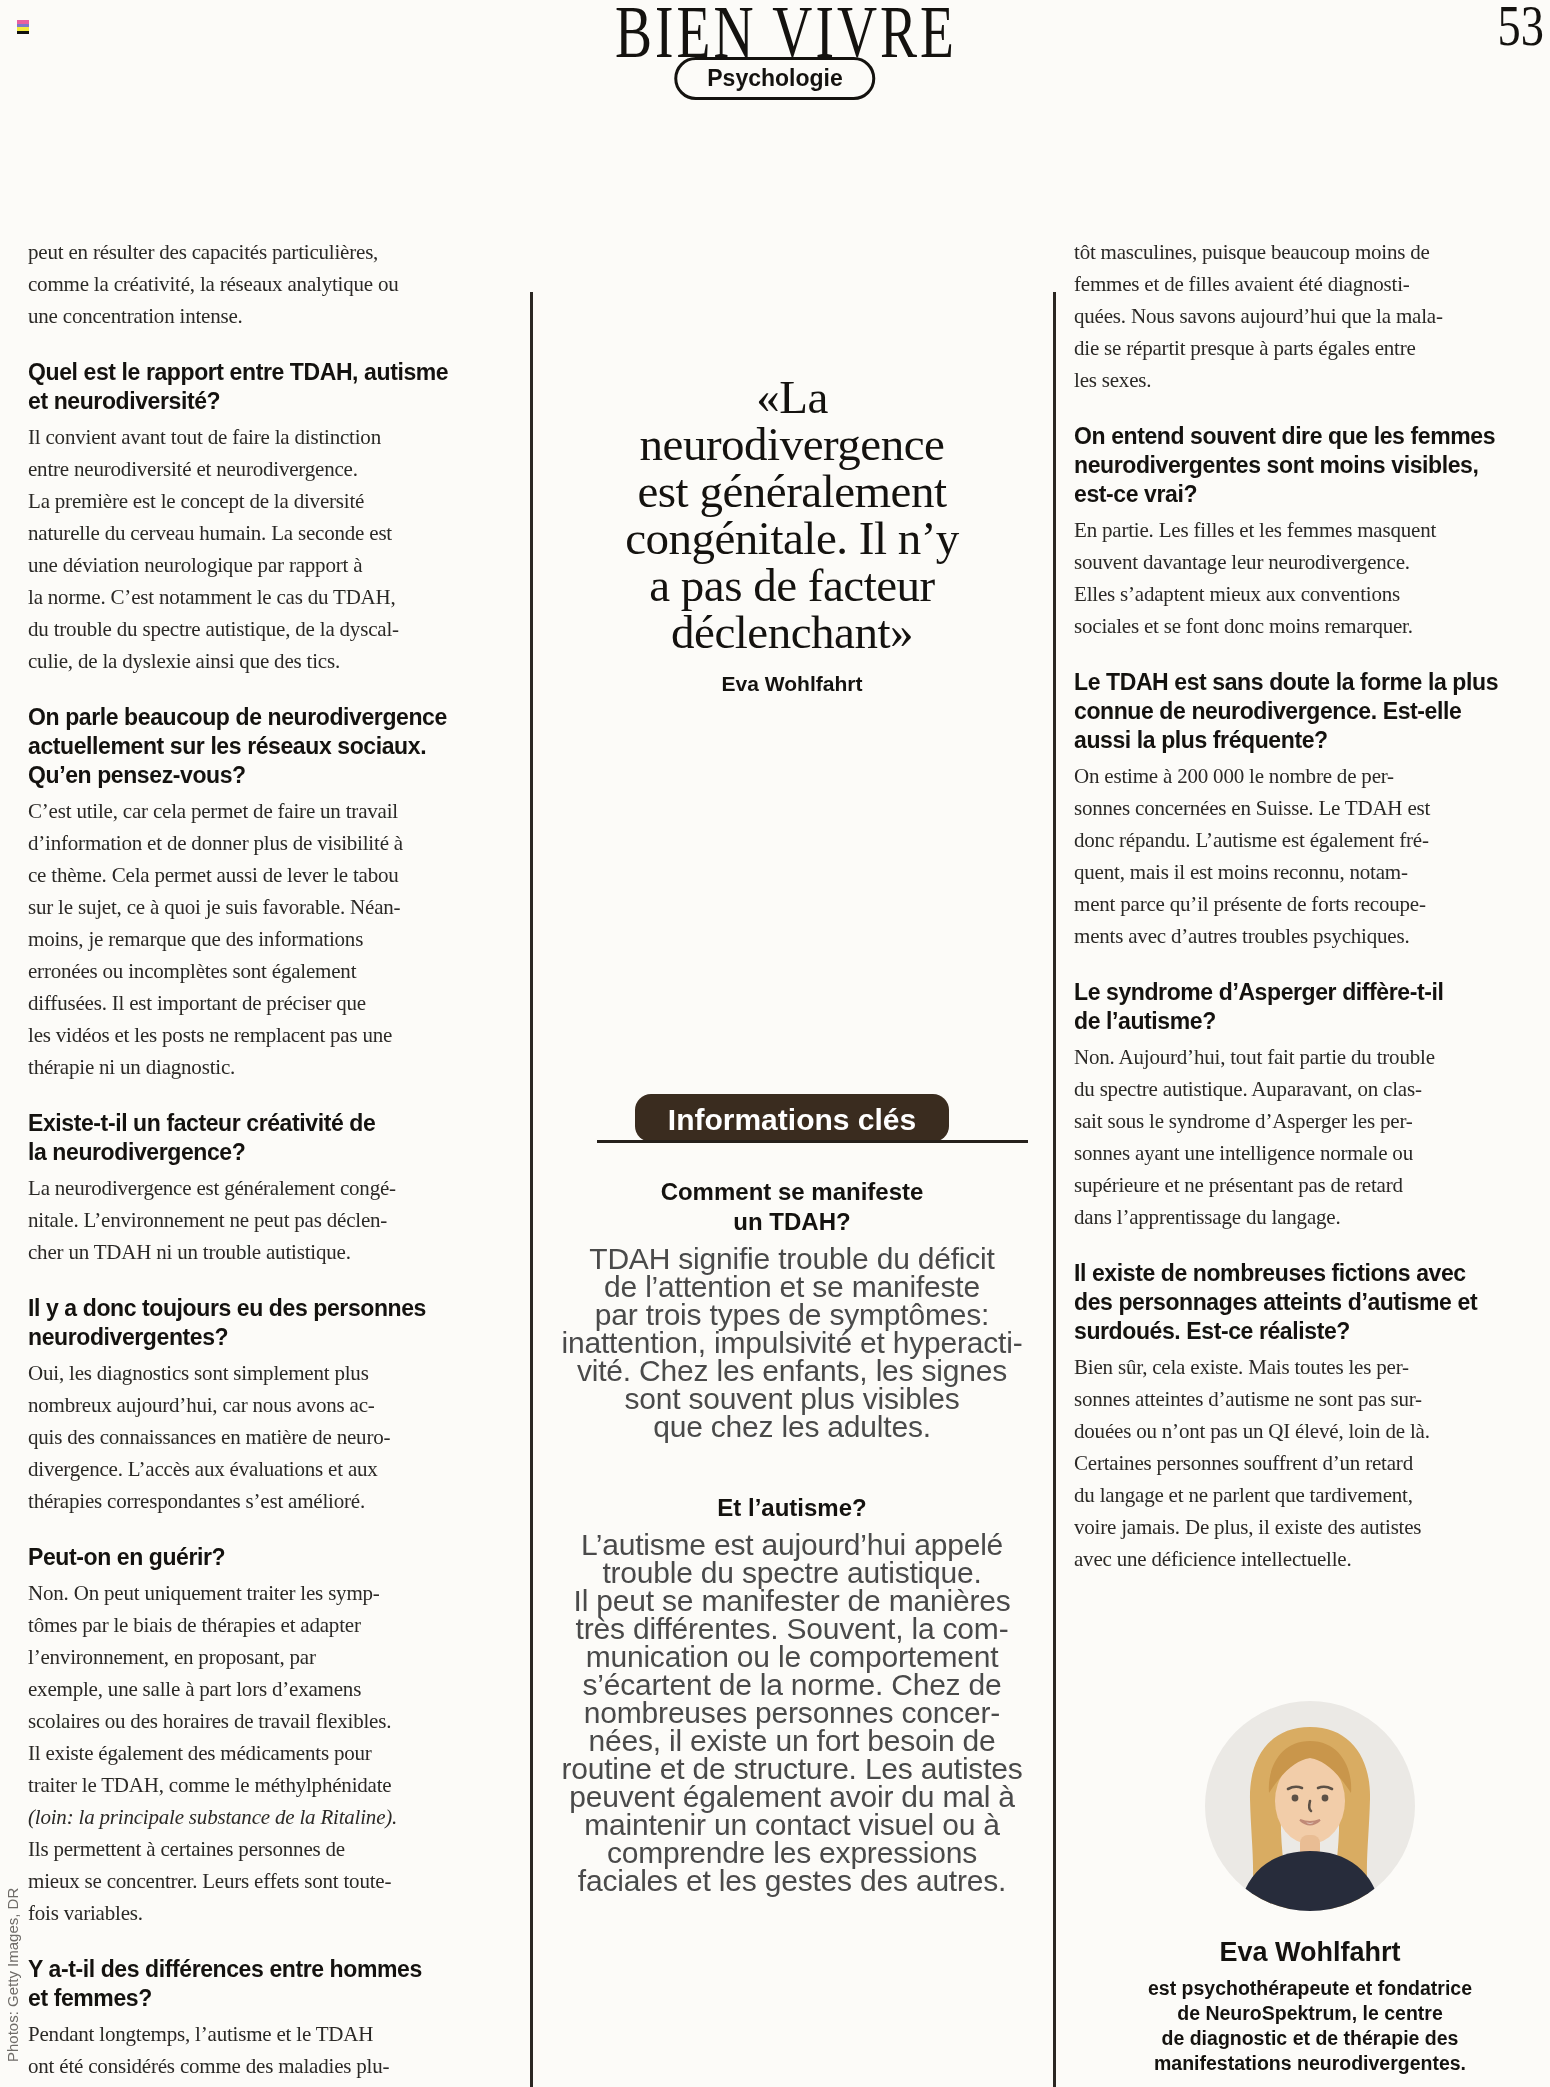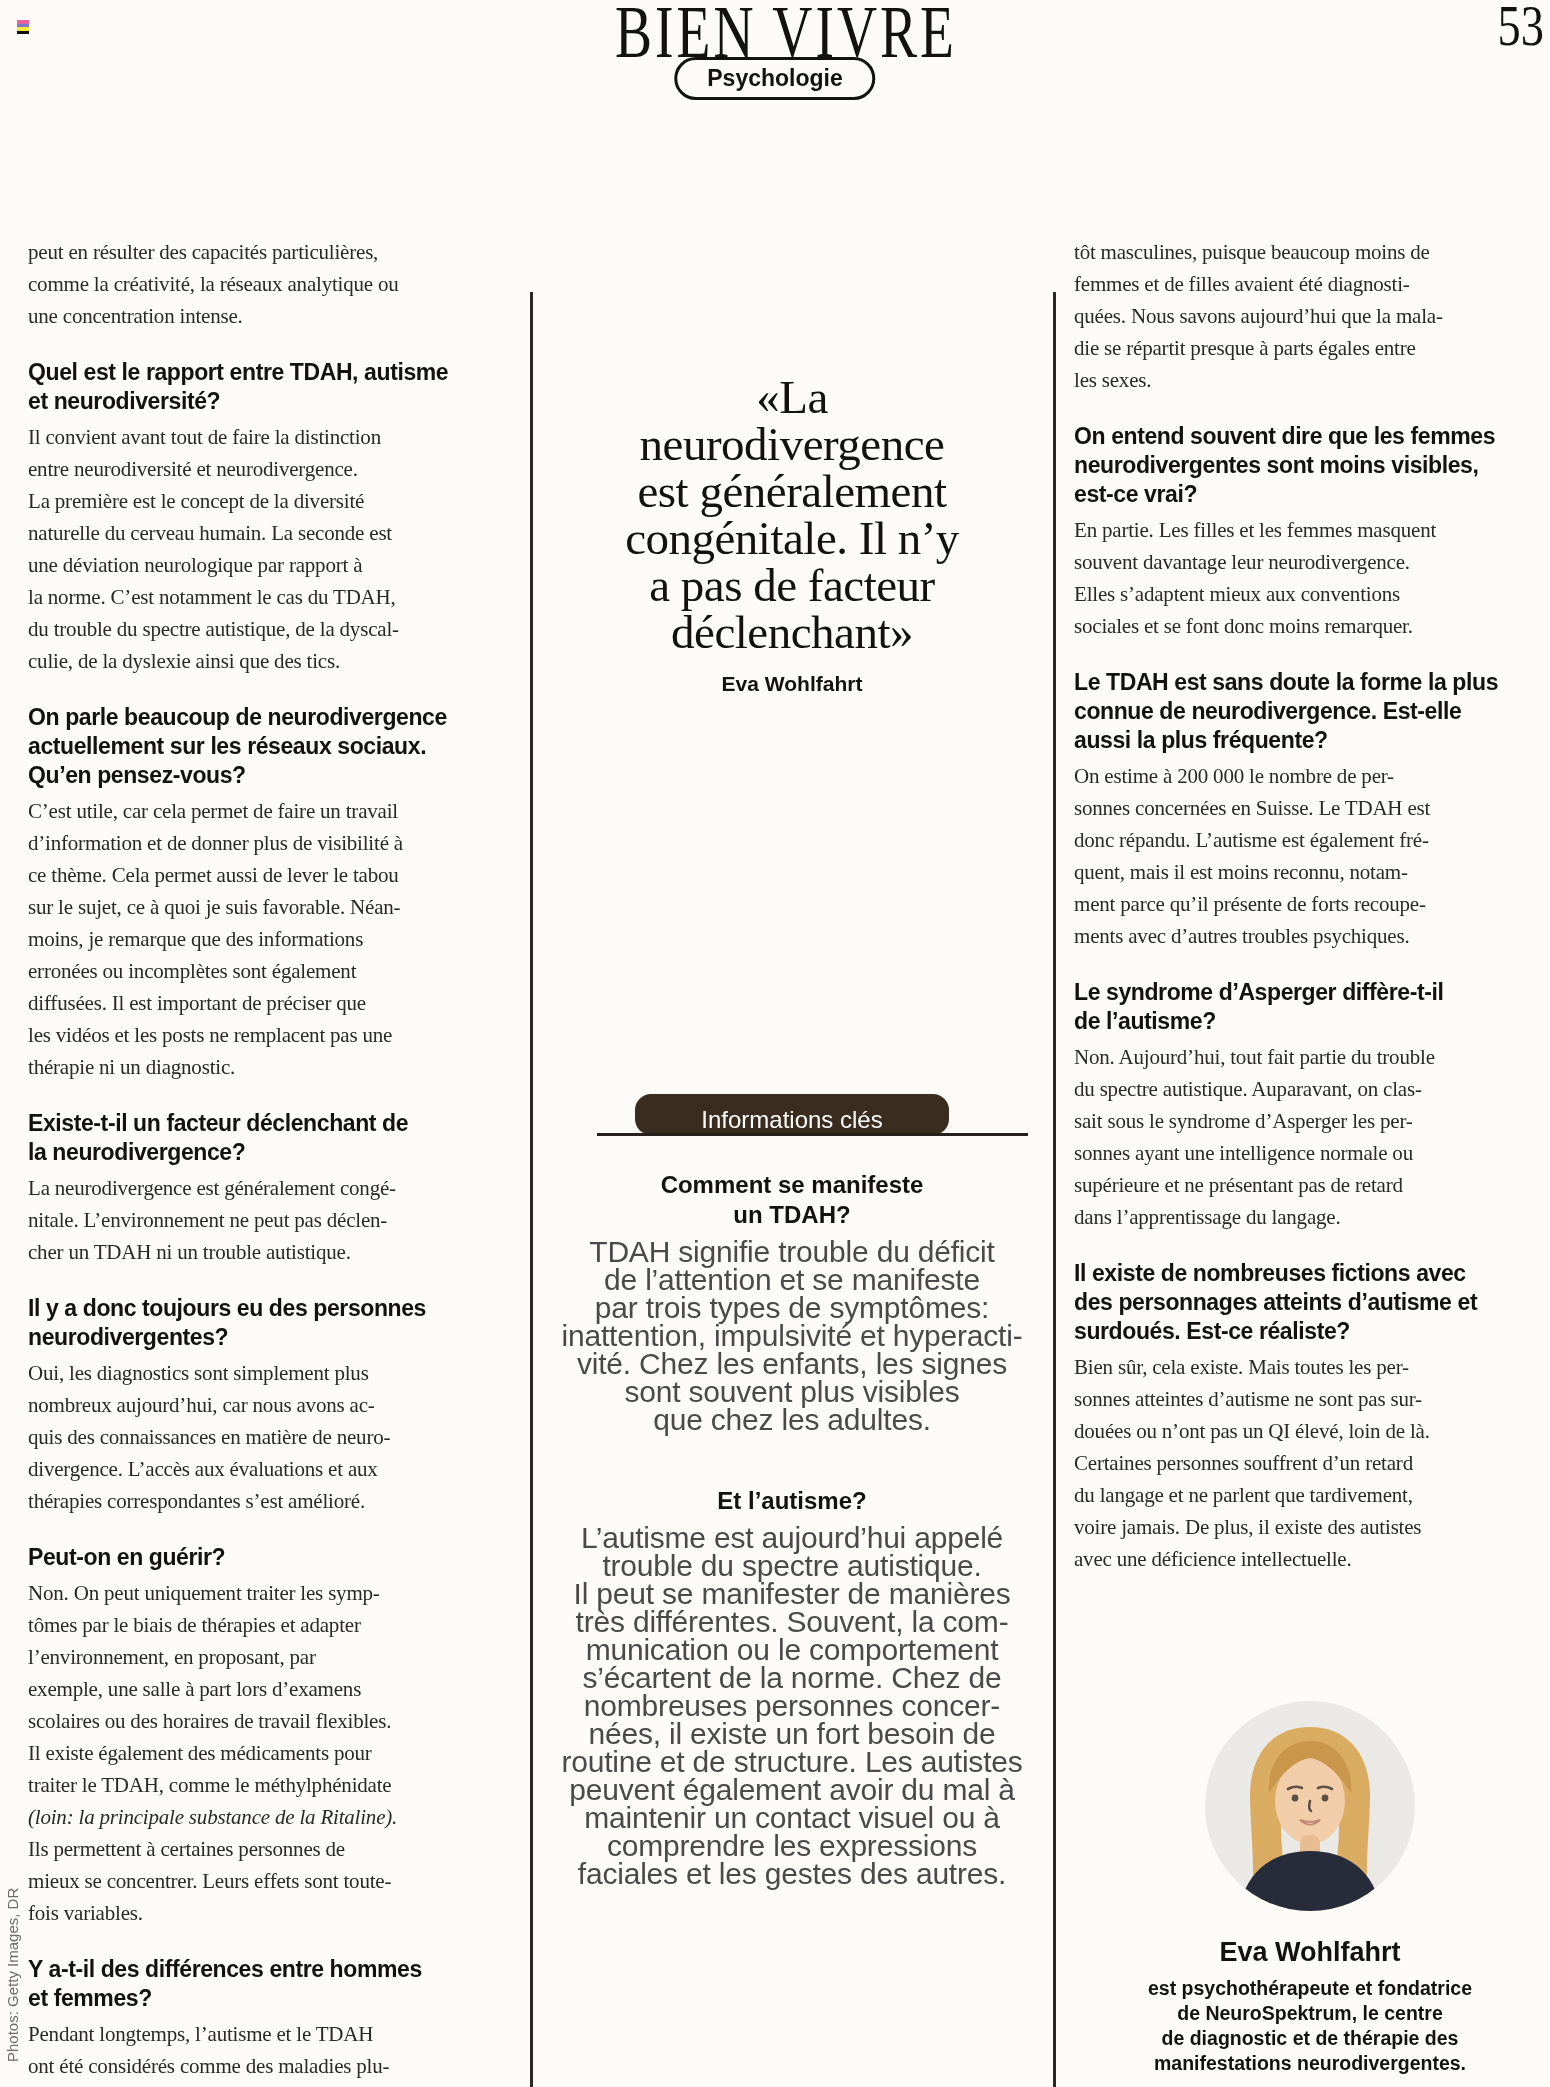--- a/index.html
+++ b/index.html
@@ -40,23 +40,23 @@
      letter-spacing:-0.4px;color:var(--ink);white-space:pre-line;margin:26px 0 5px;}
   .a{font-size:21px;line-height:32px;letter-spacing:-0.2px;white-space:pre-line;margin:0;}
   .a em{font-style:italic;}
   .intro{margin-top:0;}
 
   
   .quote{font-size:47px;line-height:47px;color:var(--ink);white-space:pre-line;
          margin:138px 0 0;letter-spacing:-0.5px;}
   .byline{font-family:"Liberation Sans",sans-serif;font-weight:bold;font-size:21px;
           color:var(--ink);margin-top:16px;}
-  .info-tab{margin:398px auto 0;width:314px;height:41px;line-height:52px;border-radius:16px;
+  .info-tab{margin:398px auto 0;width:314px;height:48px;line-height:52px;border-radius:16px;
           background:var(--box_brown);color:#ffffff;font-family:"Liberation Sans",sans-serif;
-          font-weight:normal;font-size:24px;}
+          font-weight:bold;font-size:30px;}
   .info-rule{height:3px;background:var(--rule);margin:-2px 0 0 41px;width:431px;}
   .mc-h{font-family:"Liberation Sans",sans-serif;font-weight:bold;font-size:24px;line-height:30px;
         color:var(--ink);white-space:pre-line;margin:34px 0 8px;}
   .mc-h2{margin-top:52px;}
   .mc-b{font-family:"Liberation Sans",sans-serif;font-size:30px;line-height:28px;
         color:var(--mid_body);white-space:pre-line;margin:0;letter-spacing:-0.2px;}
 
   
   .profile{margin-top:126px;text-align:center;}
   .avatar{width:210px;height:210px;display:block;margin:0 auto;}
@@ -122,21 +122,21 @@
     <p class="a">C’est utile, car cela permet de faire un travail
 d’information et de donner plus de visibilité à
 ce thème. Cela permet aussi de lever le tabou
 sur le sujet, ce à quoi je suis favorable. Néan-
 moins, je remarque que des informations
 erronées ou incomplètes sont également
 diffusées. Il est important de préciser que
 les vidéos et les posts ne remplacent pas une
 thérapie ni un diagnostic.</p>
 
-    <div class="q">Existe-t-il un facteur déclenchant de
+    <div class="q">Existe-t-il un facteur créativité de
 la neurodivergence?</div>
     <p class="a">La neurodivergence est généralement congé-
 nitale. L’environnement ne peut pas déclen-
 cher un TDAH ni un trouble autistique.</p>
 
     <div class="q">Il y a donc toujours eu des personnes
 neurodivergentes?</div>
     <p class="a">Oui, les diagnostics sont simplement plus
 nombreux aujourd’hui, car nous avons ac-
 quis des connaissances en matière de neuro-

